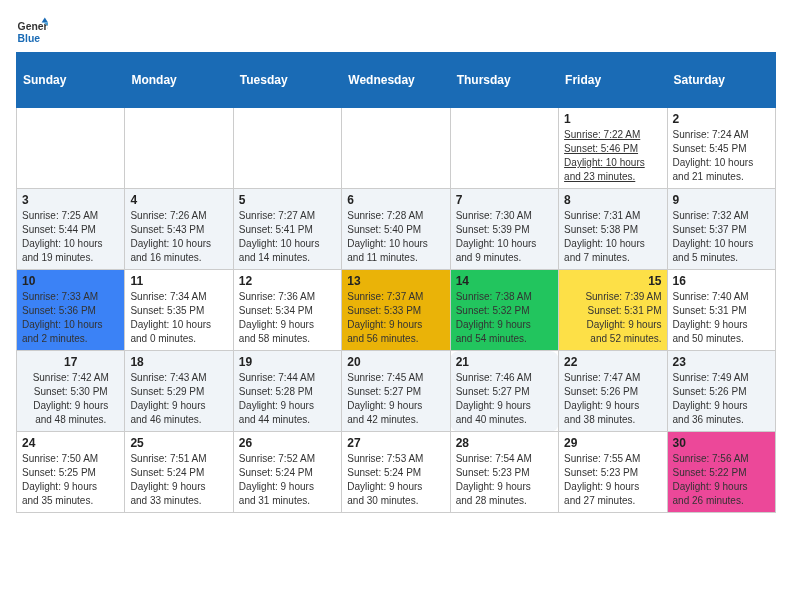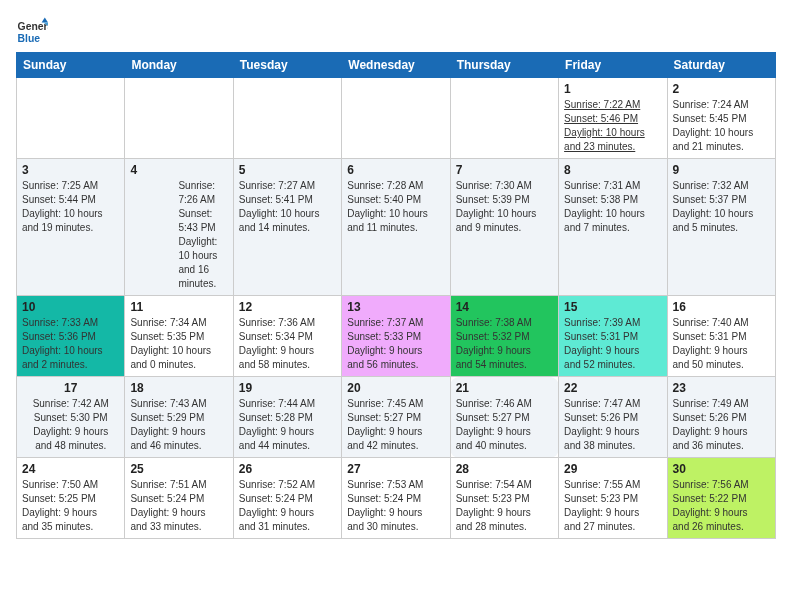--- a/index.html
+++ b/index.html
@@ -40,21 +40,21 @@
     }
     .calendar {
       width: 100%;
       border-collapse: collapse;
       font-size: 10.5px;
     }
     .calendar th {
       background: #1a6bb5;
       color: #fff;
       text-align: left;
-      padding: 5px 6px;
+      padding: 20px 6px;
       font-size: 12px;
       font-weight: bold;
       border: 1px solid #1a6bb5;
     }
     .calendar td {
       border: 1px solid #ccc;
       vertical-align: top;
       padding: 4px 5px;
       width: calc(100%/7);
       min-height: 72px;
@@ -136,21 +136,21 @@
       <tr>
         <td style="background: rgb(240, 244, 248);">
           <div class="day-number">3</div>
           <div class="day-info" style="white-space: pre-line;">Sunrise: 7:25 AM
 Sunset: 5:44 PM
 Daylight: 10 hours
 and 19 minutes.</div>
         </td>
         <td style="background: rgb(240, 244, 248);">
           <div class="day-number">4</div>
-          <div class="day-info" style="white-space: pre-line; margin-left: 48px;">Sunrise: 7:26 AM
+          <div class="day-info" style="white-space: pre-line;">Sunrise: 7:26 AM
 Sunset: 5:43 PM
 Daylight: 10 hours
 and 16 minutes.</div>
         </td>
         <td style="background: rgb(240, 244, 248);">
           <div class="day-number">5</div>
           <div class="day-info" style="white-space: pre-line;">Sunrise: 7:27 AM
 Sunset: 5:41 PM
 Daylight: 10 hours
 and 14 minutes.</div>
@@ -178,56 +178,56 @@
         </td>
         <td style="background: rgb(240, 244, 248);">
           <div class="day-number">9</div>
           <div class="day-info" style="white-space: pre-line;">Sunrise: 7:32 AM
 Sunset: 5:37 PM
 Daylight: 10 hours
 and 5 minutes.</div>
         </td>
       </tr>
       <tr>
-        <td style="background: #14b8a6;">
+        <td style="background: #3b82f6;">
           <div class="day-number">10</div>
           <div class="day-info" style="white-space: pre-line;">Sunrise: 7:33 AM
 Sunset: 5:36 PM
 Daylight: 10 hours
 and 2 minutes.</div>
         </td>
         <td style="background: rgb(255, 255, 255);">
           <div class="day-number">11</div>
           <div class="day-info" style="white-space: pre-line;">Sunrise: 7:34 AM
 Sunset: 5:35 PM
 Daylight: 10 hours
 and 0 minutes.</div>
         </td>
         <td style="background: rgb(255, 255, 255);">
           <div class="day-number">12</div>
           <div class="day-info" style="white-space: pre-line;">Sunrise: 7:36 AM
 Sunset: 5:34 PM
 Daylight: 9 hours
 and 58 minutes.</div>
         </td>
-        <td style="background: #f0abfc;">
+        <td style="background: #eab308;">
           <div class="day-number">13</div>
           <div class="day-info" style="white-space: pre-line;">Sunrise: 7:37 AM
 Sunset: 5:33 PM
 Daylight: 9 hours
 and 56 minutes.</div>
         </td>
         <td style="background: #22c55e;">
           <div class="day-number">14</div>
           <div class="day-info" style="white-space: pre-line;">Sunrise: 7:38 AM
 Sunset: 5:32 PM
 Daylight: 9 hours
 and 54 minutes.</div>
         </td>
-        <td style="background: #5eead4;">
+        <td style="background: #fde047; text-align: right;">
           <div class="day-number">15</div>
           <div class="day-info" style="white-space: pre-line;">Sunrise: 7:39 AM
 Sunset: 5:31 PM
 Daylight: 9 hours
 and 52 minutes.</div>
         </td>
         <td style="background: rgb(255, 255, 255);">
           <div class="day-number">16</div>
           <div class="day-info" style="white-space: pre-line;">Sunrise: 7:40 AM
 Sunset: 5:31 PM
@@ -322,21 +322,21 @@
 Daylight: 9 hours
 and 28 minutes.</div>
         </td>
         <td style="background: rgb(255, 255, 255);">
           <div class="day-number">29</div>
           <div class="day-info" style="white-space: pre-line;">Sunrise: 7:55 AM
 Sunset: 5:23 PM
 Daylight: 9 hours
 and 27 minutes.</div>
         </td>
-        <td style="background: #bef264;">
+        <td style="background: #ec4899;">
           <div class="day-number">30</div>
           <div class="day-info" style="white-space: pre-line;">Sunrise: 7:56 AM
 Sunset: 5:22 PM
 Daylight: 9 hours
 and 26 minutes.</div>
         </td>
       </tr>
     </tbody>
 </table>
 

